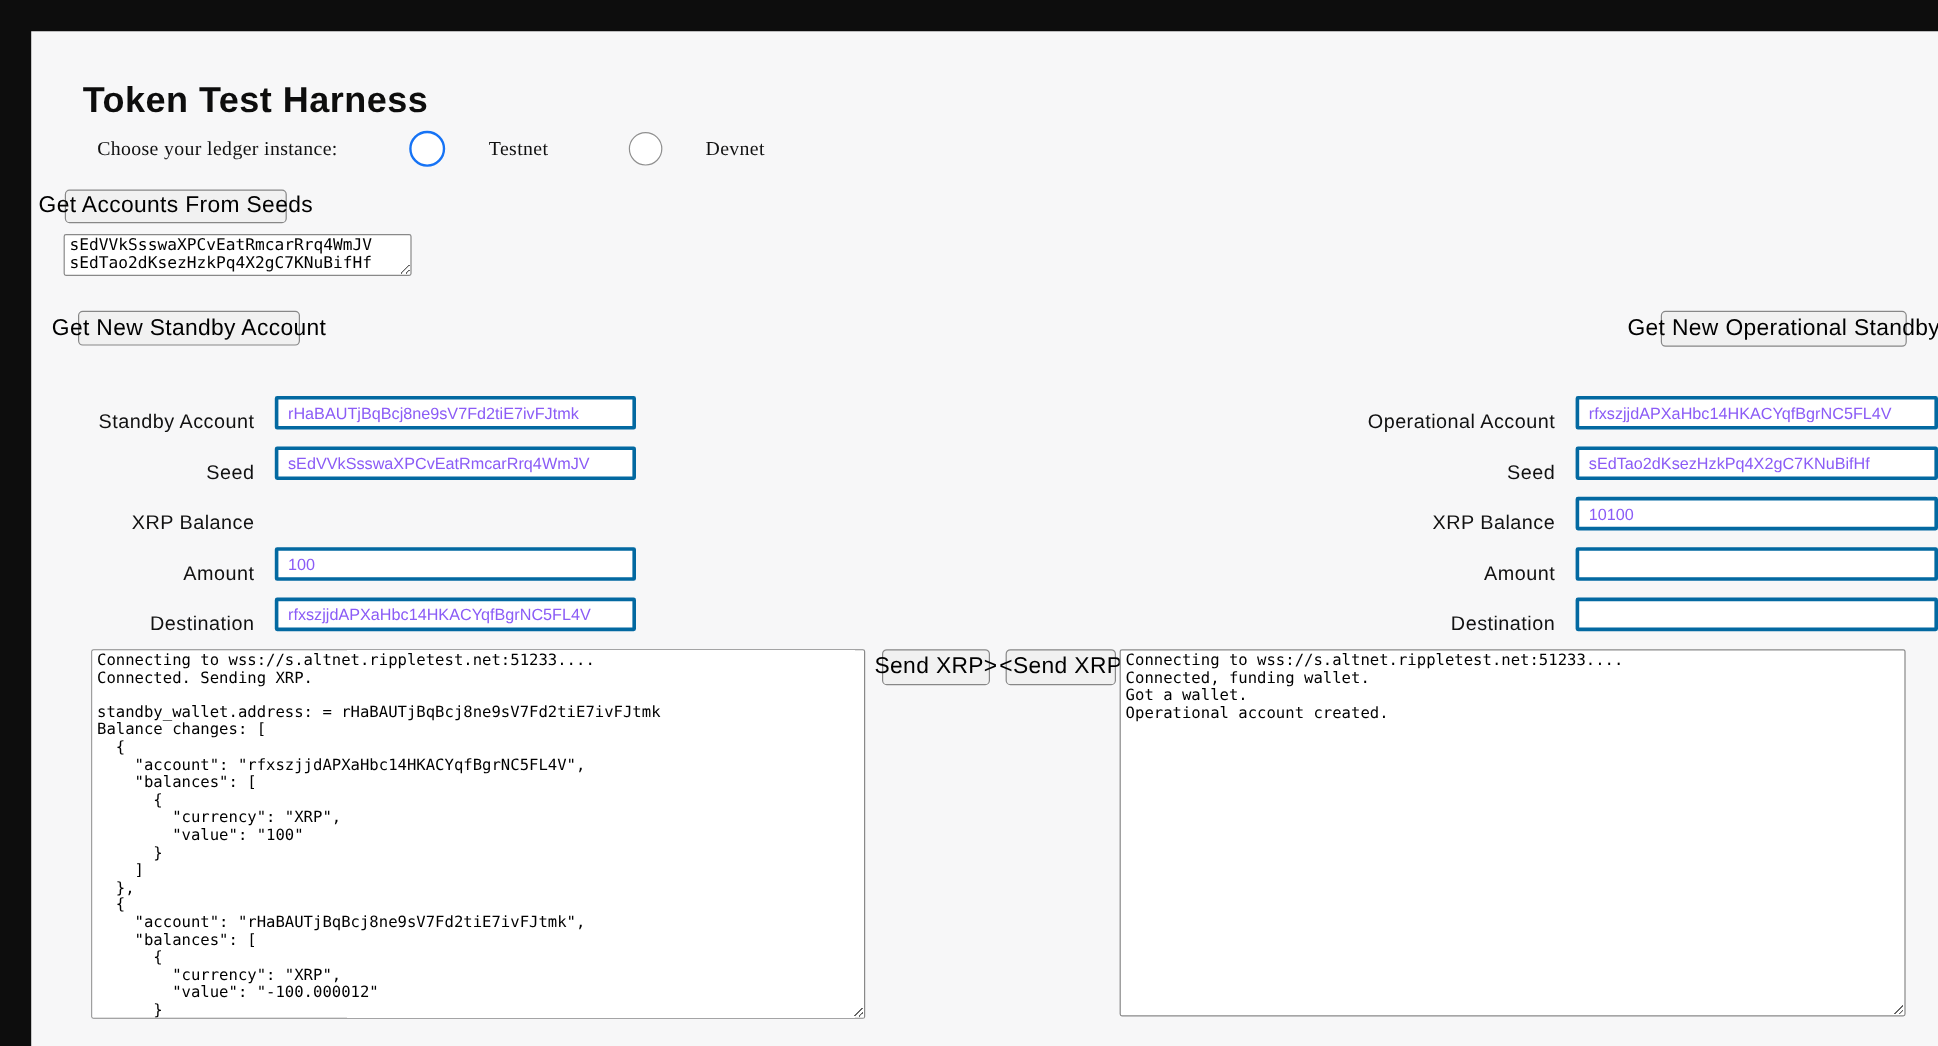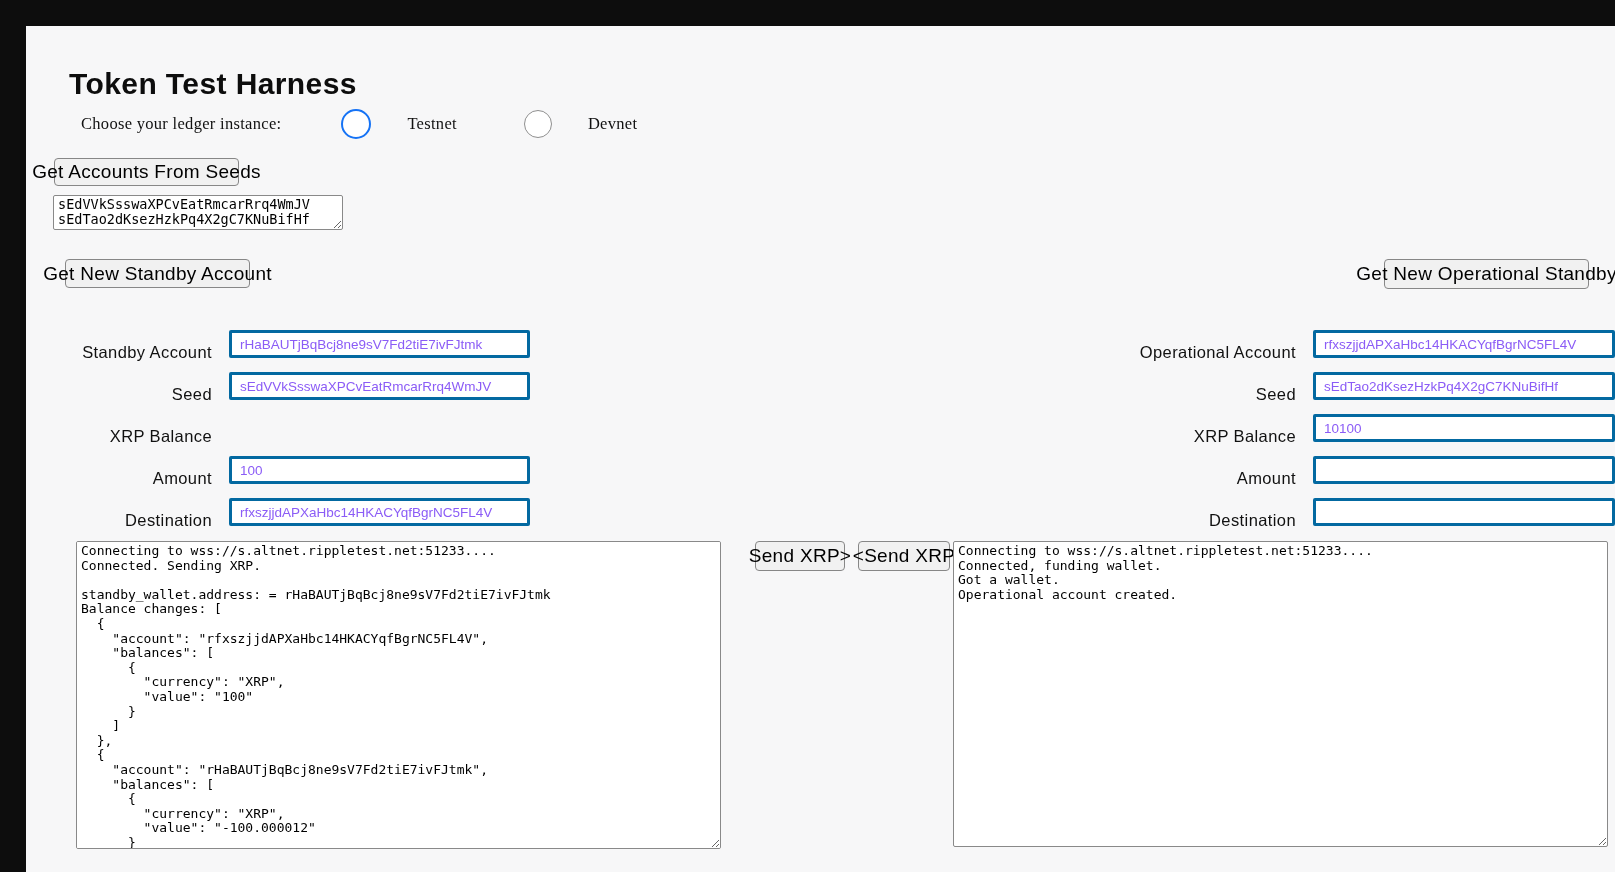--- a/index.html
+++ b/index.html
@@ -147,21 +147,21 @@
     display: flex;
     align-items: flex-start;
   }
   .log {
     font-size: 13px;
     line-height: 14.6px;
     padding: 2px 4px;
   }
   #standby-log     { width: 645px; height: 308px; }
   #operational-log { width: 655px; height: 306px; margin-left: 3px; }
-  #send-right { position: static; margin-left: 34px; width: 90px; height: 30px; }
+  #send-right { position: static; margin-left: 14px; width: 90px; height: 30px; }
   #send-left  { position: static; margin-left: 13px; width: 92px; height: 30px; }
 
   
   textarea::-webkit-scrollbar { width: 12px; height: 12px; }
   textarea::-webkit-scrollbar-track { background: #fbfbfb; border-left: 1px solid #ececec; }
   textarea::-webkit-scrollbar-thumb {
     background: #c6c6c6;
     border-radius: 6px;
     border: 2px solid #fbfbfb;
     background-clip: padding-box;

